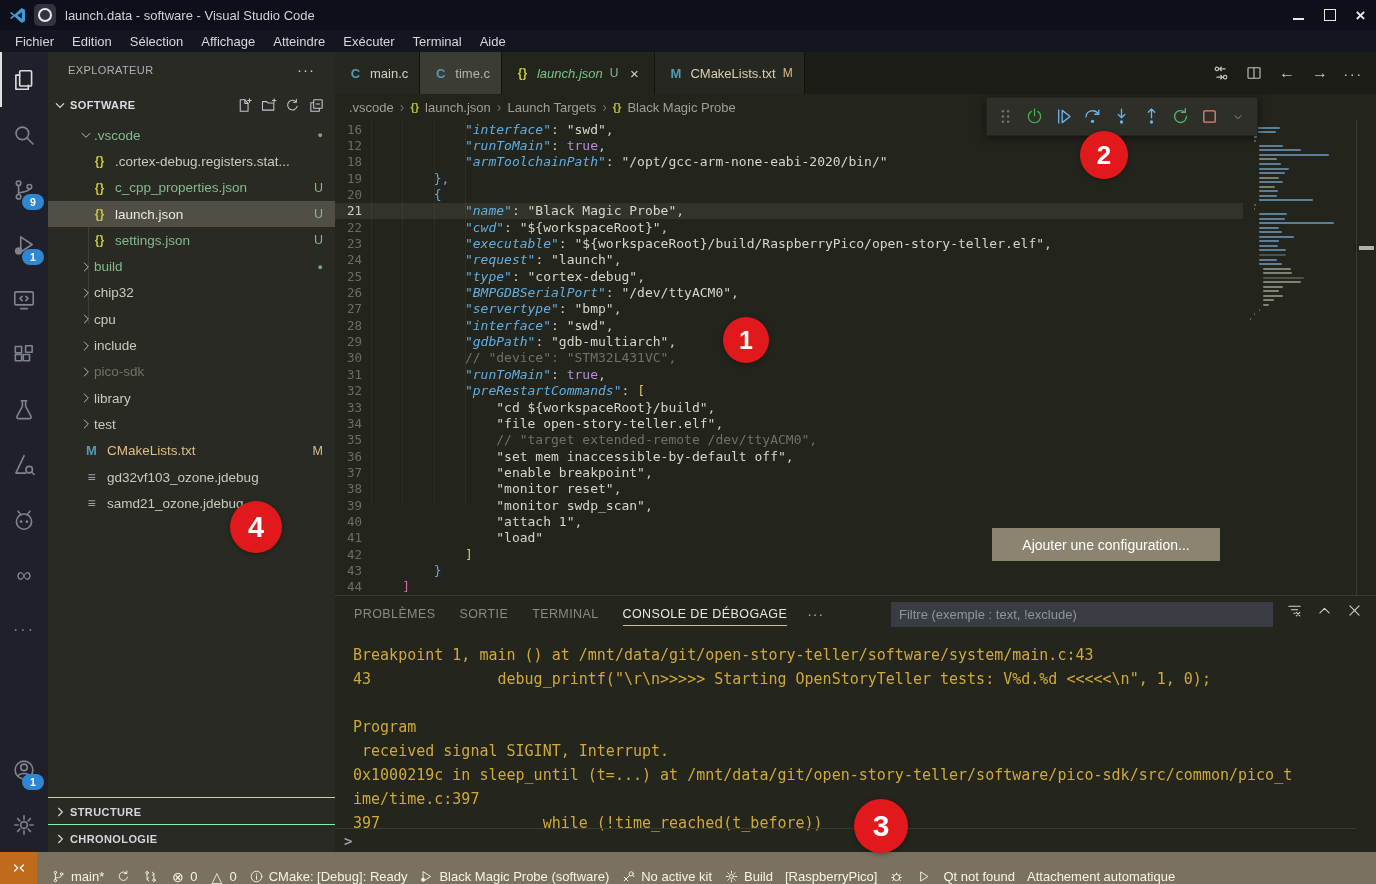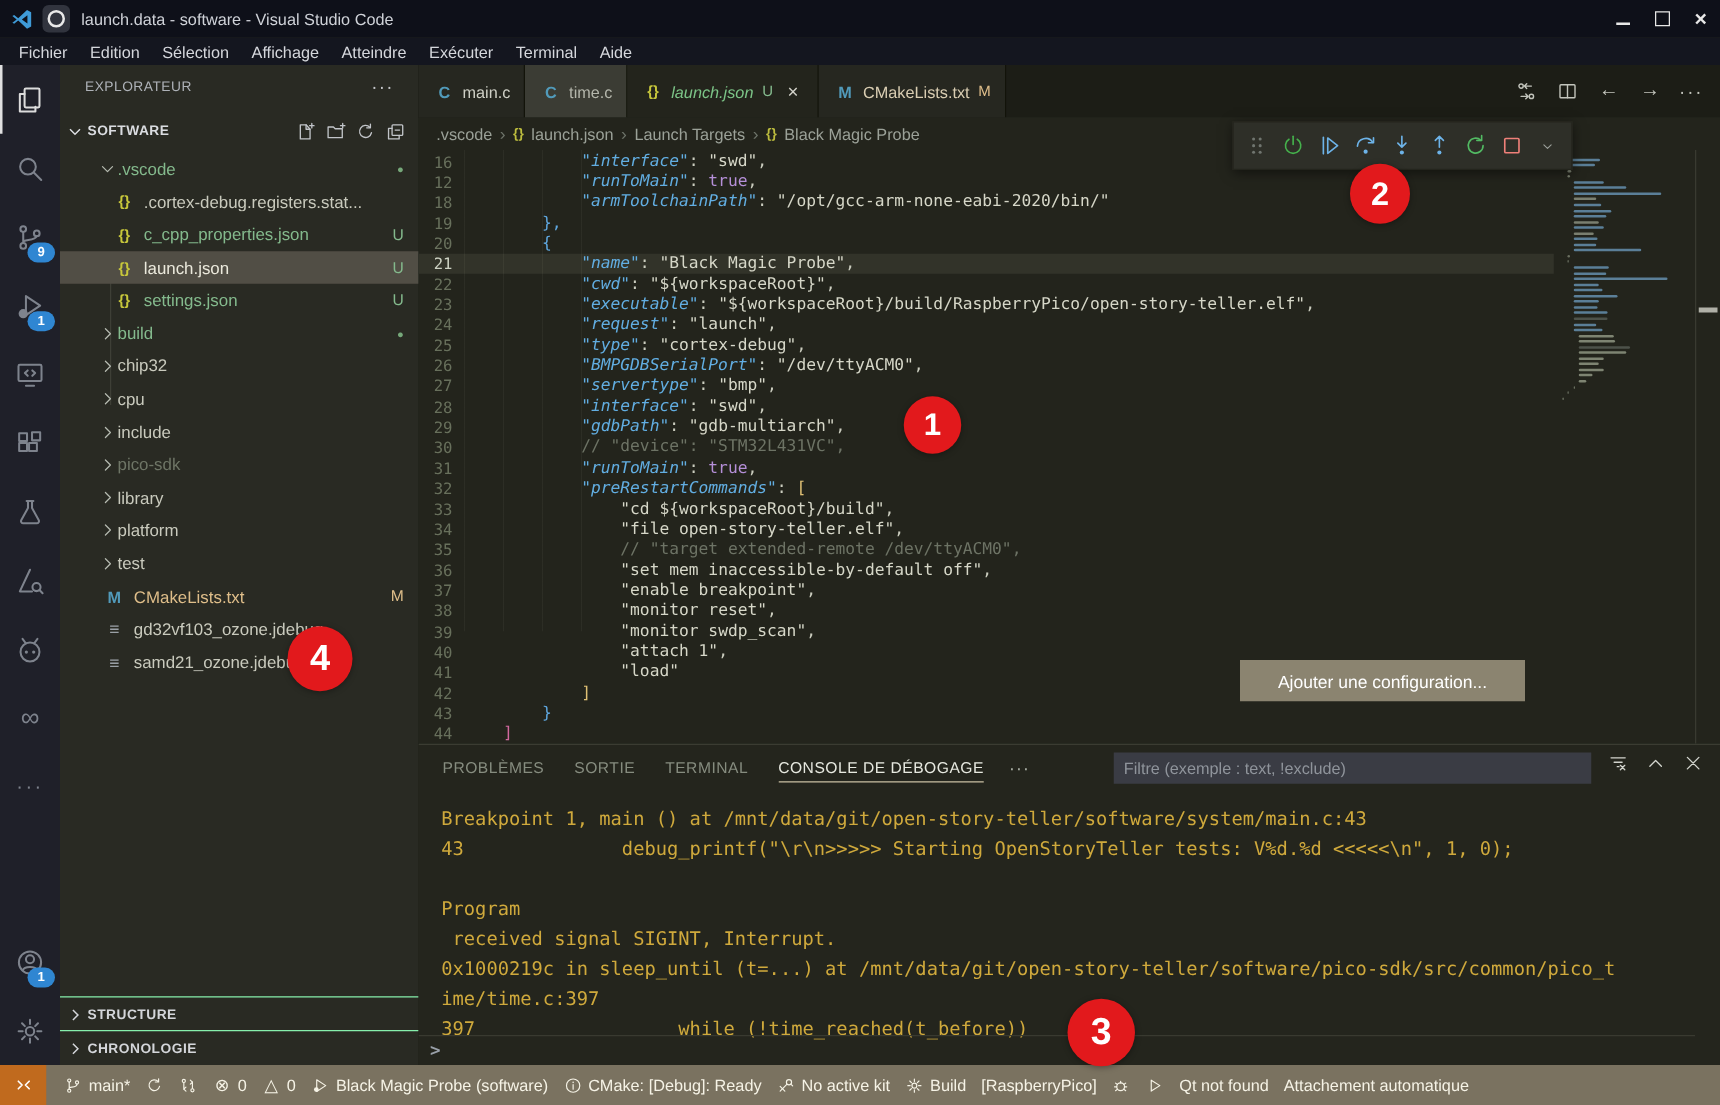--- a/index.html
+++ b/index.html
@@ -117,21 +117,21 @@
   .console{position:absolute;left:18px;top:47px;right:30px;max-width:948px;color:var(--gold);
     font:15px/24px "DejaVu Sans Mono",monospace;white-space:pre-wrap;word-break:break-all}
   .console div{min-height:24px}
   .promptrow{position:absolute;left:0;right:20px;bottom:0;height:23px;border-top:1px solid #393a30;display:flex;align-items:center;padding-left:9px}
   .prompt{color:#99a0a8;font:bold 14px "DejaVu Sans Mono",monospace}
   
   .statusbar{position:absolute;left:0;right:0;bottom:0;height:32px;background:var(--status-bg);display:flex;align-items:center;
     color:#f6f3e6;font-size:13px;overflow:hidden;white-space:nowrap}
   .remoteblk{width:37px;height:100%;background:var(--remote-orange);display:flex;align-items:center;justify-content:center;flex:none;margin-right:8px}
   .remoteblk .ic{width:16px;height:16px;color:#fff}
-  .sbi{display:flex;align-items:center;gap:5px;padding:0 6px;height:100%;flex:none}
+  .sbi{display:flex;align-items:flex-end;gap:5px;padding:0 6px;height:100%;flex:none}
   .sbi .ic{width:15px;height:15px}
   .sbi .tglyph{font-size:14px;line-height:1}
   
   .annotation{position:absolute;border-radius:50%;background:var(--ann-red);color:#fff;display:flex;align-items:center;
     justify-content:center;font-weight:bold;z-index:60;box-shadow:0 1px 5px rgba(0,0,0,.35)}
 </style>
 </head>
 <body>
 
 <div class="titlebar">
@@ -390,28 +390,20 @@
         </span>
         <span class="tlabel ignored">pico-sdk</span>
       </div>
       <div class="trow lvl0x " style="padding-left: 30px;">
         <span class="ic chev">
           <svg viewBox="0 0 24 24" fill="none" stroke="currentColor" stroke-width="1.5" stroke-linecap="round" stroke-linejoin="round">
             <path d="M9.5 6 15.5 12 9.5 18"></path>
           </svg>
         </span>
         <span class="tlabel ">library</span>
-      </div>
-      <div class="trow lvl0x " style="padding-left: 30px;">
-        <span class="ic chev">
-          <svg viewBox="0 0 24 24" fill="none" stroke="currentColor" stroke-width="1.5" stroke-linecap="round" stroke-linejoin="round">
-            <path d="M9.5 6 15.5 12 9.5 18"></path>
-          </svg>
-        </span>
-        <span class="tlabel ">platform</span>
       </div>
       <div class="trow lvl0x " style="padding-left: 30px;">
         <span class="ic chev">
           <svg viewBox="0 0 24 24" fill="none" stroke="currentColor" stroke-width="1.5" stroke-linecap="round" stroke-linejoin="round">
             <path d="M9.5 6 15.5 12 9.5 18"></path>
           </svg>
         </span>
         <span class="tlabel ">test</span>
       </div>
       <div class="trow f0 ">
@@ -830,35 +822,35 @@
     </div>
     <div class="sbi">
       <span class="ic">
         <span class="tglyph">△</span>
       </span>
       <span>0</span>
     </div>
     <div class="sbi">
       <span class="ic">
         <svg viewBox="0 0 24 24" fill="none" stroke="currentColor" stroke-width="1.5" stroke-linecap="round" stroke-linejoin="round">
-          <path d="M7 4.5 18.5 12 7 19.5z"></path>
-          <circle cx="6.5" cy="17" r="3" fill="currentColor" stroke="none"></circle>
-        </svg>
-      </span>
-      <span>Black Magic Probe (software)</span>
-    </div>
-    <div class="sbi">
-      <span class="ic">
-        <svg viewBox="0 0 24 24" fill="none" stroke="currentColor" stroke-width="1.5" stroke-linecap="round" stroke-linejoin="round">
           <circle cx="12" cy="12" r="8.5"></circle>
           <path d="M12 10.8V16.5"></path>
           <circle cx="12" cy="7.8" r="1" fill="currentColor" stroke="none"></circle>
         </svg>
       </span>
       <span>CMake: [Debug]: Ready</span>
+    </div>
+    <div class="sbi">
+      <span class="ic">
+        <svg viewBox="0 0 24 24" fill="none" stroke="currentColor" stroke-width="1.5" stroke-linecap="round" stroke-linejoin="round">
+          <path d="M7 4.5 18.5 12 7 19.5z"></path>
+          <circle cx="6.5" cy="17" r="3" fill="currentColor" stroke="none"></circle>
+        </svg>
+      </span>
+      <span>Black Magic Probe (software)</span>
     </div>
     <div class="sbi">
       <span class="ic">
         <svg viewBox="0 0 24 24" fill="none" stroke="currentColor" stroke-width="1.5" stroke-linecap="round" stroke-linejoin="round">
           <path d="M5 19 13.5 10.5"></path>
           <circle cx="16.3" cy="7.7" r="3.3"></circle>
           <path d="M18.6 10 21 12.4M5 13l6 6"></path>
         </svg>
       </span>
       <span>No active kit</span>

